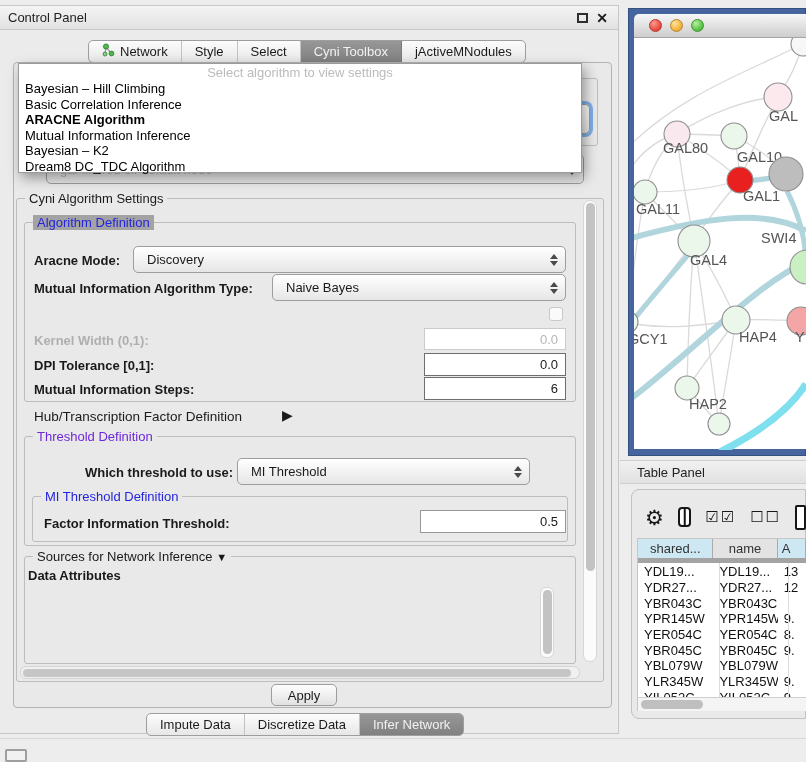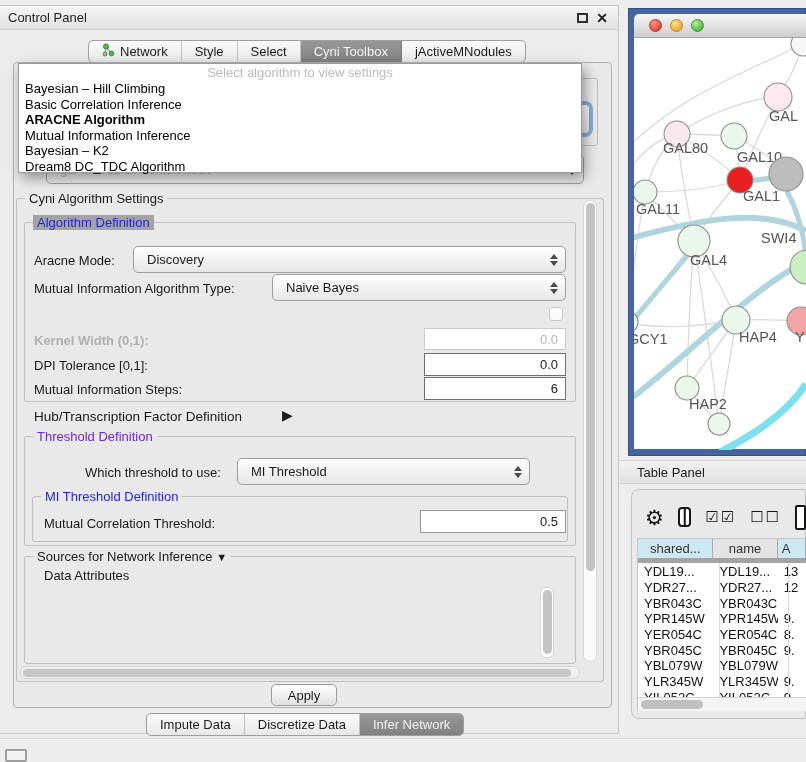--- a/index.html
+++ b/index.html
@@ -32,21 +32,21 @@
   .seg .s.sel { background:linear-gradient(#979797,#818181); color:#F2F2F2; border-right-color:#7A7A7A; }
 
   .content-panel { left:13px; top:56px; width:599px; height:646px;
                    background:#E9E9E9; border:1px solid #B3B3B3; border-radius:4px; }
 
   
   .groupbox { position:absolute; border:1px solid #BDBDBD; border-radius:3px; }
   .gtitle { position:absolute; top:-8px; left:8px; background:#E9E9E9; padding:0 4px; white-space:nowrap; }
   .t-blue { color:#2424DE; } .t-green { color:#6d28d9; } .t-black { color:#1A1A1A; }
 
-  .lbl  { position:absolute; font-weight:normal; white-space:nowrap; }
+  .lbl  { position:absolute; font-weight:bold; white-space:nowrap; }
   .lbln { position:absolute; white-space:nowrap; }
   .lblgray { position:absolute; font-weight:bold; color:#AFAFAF; white-space:nowrap; }
 
   .combo { position:absolute; border:1px solid #9D9D9D; border-radius:5px;
            background:linear-gradient(#FFFFFF,#E6E6E6);
            display:flex; align-items:center; padding-left:13px; }
   .arrows { position:absolute; right:7px; top:50%; transform:translateY(-50%);
             display:flex; flex-direction:column; gap:2px; }
   .tri-up   { width:0; height:0; border-left:4px solid transparent; border-right:4px solid transparent; border-bottom:5px solid #4A4A4A; }
   .tri-down { width:0; height:0; border-left:4px solid transparent; border-right:4px solid transparent; border-top:5px solid #4A4A4A; }
@@ -265,32 +265,32 @@
     <span>MI Threshold</span>
     <span class="arrows">
         <span class="tri-up"></span>
         <span class="tri-down"></span>
       </span>
   </div>
 
   <div class="groupbox" style="left:32px; top:490px; width:536px; height:46px;">
     <span class="gtitle t-blue">MI Threshold Definition</span>
   </div>
-  <span class="lbl" style="left:44px; top:510px;">Mutual Correlation Threshold:</span>
+  <span class="lbl" style="left:44px; top:510px;">Factor Information Threshold:</span>
   <div class="field f-med" style="left:420px; top:504px; width:146px; height:23px;">
     <span>0.5</span>
   </div>
 
   <div class="groupbox" style="left:24px; top:550px; width:552px; height:108px;">
     <span class="gtitle t-black">
       <span>Sources for Network Inference</span>
       <span style="font-size:11px;">▼</span>
     </span>
   </div>
-  <span class="lbl" style="left:44px; top:562px;">Data Attributes</span>
+  <span class="lbl" style="left:28px; top:562px;">Data Attributes</span>
 
   <div class="vtrack" style="left:540px; top:581px; width:14px; height:71px; border-radius:6px;">
     <div class="vthumb" style="left:1.5px; top:2px; width:9px; height:64px;"></div>
   </div>
 
   <div class="htrack" style="left:20px; top:660px; width:560px; height:13px;">
     <div class="hthumb" style="left:2px; top:1.5px; width:548px; height:8px;"></div>
   </div>
 
   <div class="apply-btn">

